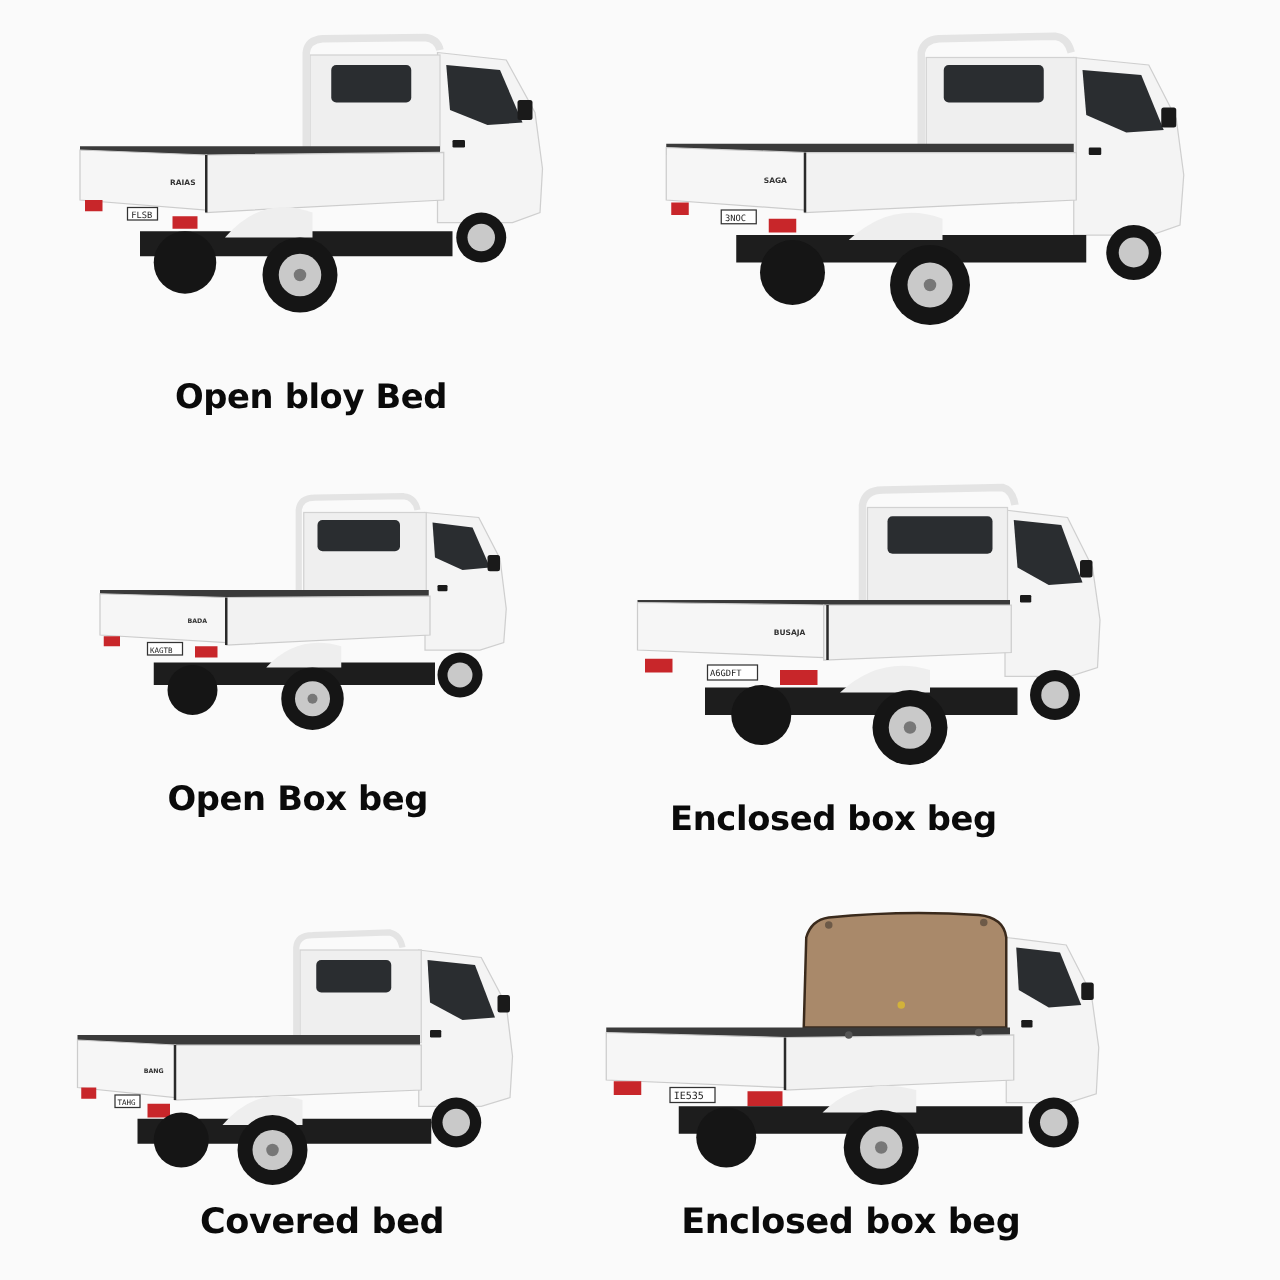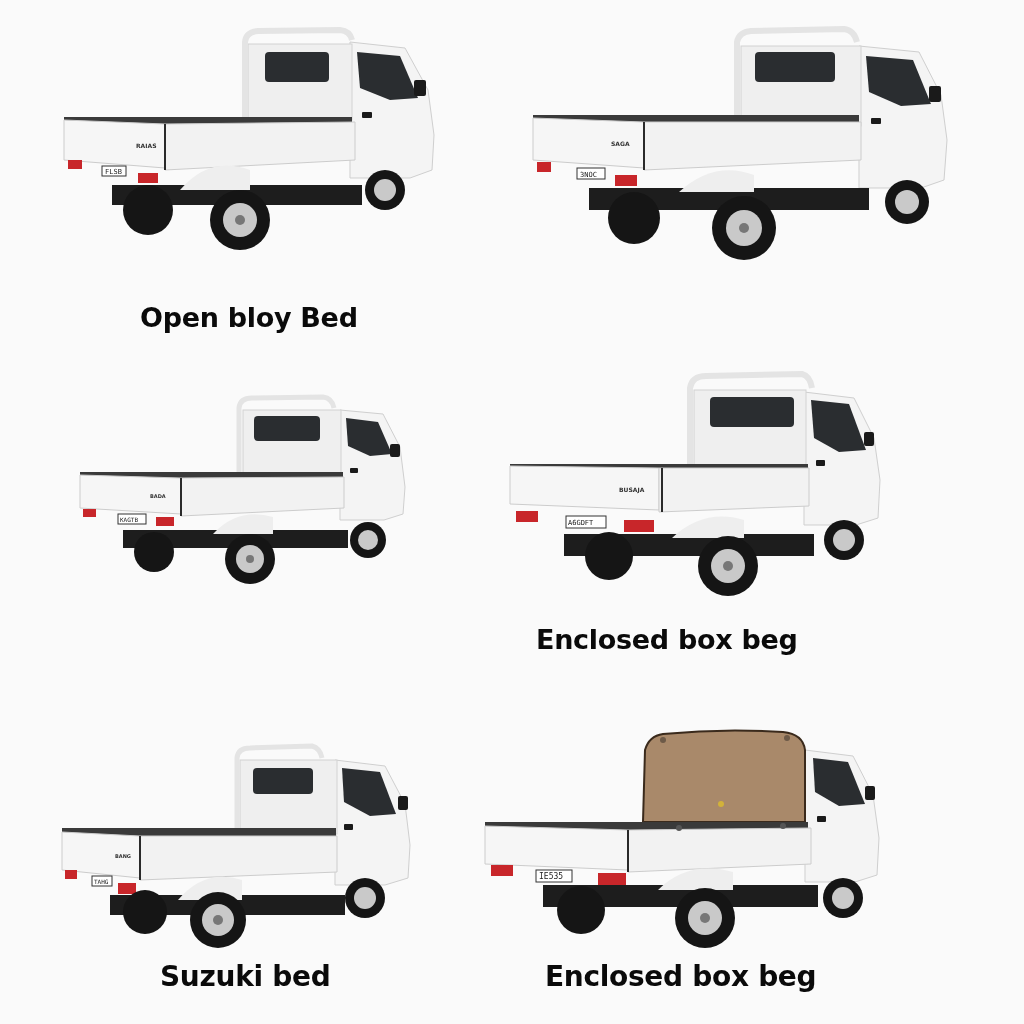--- a/index.html
+++ b/index.html
@@ -120,23 +120,24 @@
       <text x="42" y="130" font-family="DejaVu Sans Mono, monospace" font-size="6" fill="#222">KAGTB</text>
       <rect x="45" y="138" width="225" height="18" fill="#1d1d1d"></rect>
       <path d="M135 142 Q160 115 195 125 L195 142 Z" fill="#eeeeee"></path>
       <circle cx="76" cy="160" r="20" fill="#151515"></circle>
       <circle cx="172" cy="167" r="25" fill="#151515"></circle>
       <circle cx="172" cy="167" r="14" fill="#c9c9c9"></circle>
       <circle cx="172" cy="167" r="4" fill="#777"></circle>
       <circle cx="290" cy="148" r="18" fill="#151515"></circle>
       <circle cx="290" cy="148" r="10" fill="#c9c9c9"></circle>
     </svg>
-  </div>
-
-  <div class="cell" style="left:512px;top:340px;width:512px;height:340px;">
+    <div class="caption" style="left:134px;top:284px;font-size:27px;">Open Box beg</div>
+  </div>
+
+  <div class="cell" style="left:512px;top:356px;width:512px;height:340px;">
     <svg class="truck" style="left:-8px;top:30px;" width="380" height="240" viewBox="0 0 380 240">
       <path d="M300 22 L350 28 L370 68 L376 110 L374 148 L352 155 L300 155 Z" fill="#f4f4f4" stroke="#cfcfcf"></path>
       <path d="M307 30 L345 34 L362 80 L335 82 L310 68 Z" fill="#2a2d30"></path>
       <rect x="360" y="62" width="10" height="14" rx="2" fill="#1a1a1a"></rect>
       <rect x="312" y="90" width="9" height="6" rx="1" fill="#1a1a1a"></rect>
       <rect x="190" y="20" width="112" height="78" fill="#efefef" stroke="#d2d2d2"></rect>
       <rect x="206" y="27" width="84" height="30" rx="4" fill="#2a2d30"></rect>
       <path d="M186 98 L186 18 Q188 6 202 6 L298 4 Q306 6 308 18" fill="none" stroke="#e4e4e4" stroke-width="6"></path>
       <path d="M6 94 L304 94 L304 102 L6 102 Z" fill="#3a3a3a"></path>
       <path d="M6 96 L155 98 L155 140 L6 134 Z" fill="#f6f6f6" stroke="#cccccc"></path>
@@ -179,21 +180,21 @@
       <text x="34" y="144" font-family="DejaVu Sans Mono, monospace" font-size="6" fill="#222">TAHG</text>
       <rect x="50" y="155" width="235" height="20" fill="#1d1d1d"></rect>
       <path d="M118 160 Q145 128 182 140 L182 160 Z" fill="#eeeeee"></path>
       <circle cx="85" cy="172" r="22" fill="#151515"></circle>
       <circle cx="158" cy="180" r="28" fill="#151515"></circle>
       <circle cx="158" cy="180" r="16" fill="#c9c9c9"></circle>
       <circle cx="158" cy="180" r="5" fill="#777"></circle>
       <circle cx="305" cy="158" r="20" fill="#151515"></circle>
       <circle cx="305" cy="158" r="11" fill="#c9c9c9"></circle>
     </svg>
-    <div class="caption" style="left:160px;top:280px;font-size:28px;">Suzuki bed</div>
+    <div class="caption" style="left:160px;top:280px;font-size:28px;">Covered bed</div>
   </div>
 
   <div class="cell" style="left:505px;top:680px;width:512px;height:344px;">
     <svg class="truck" style="left:-22px;top:40px;" width="410" height="230" viewBox="0 0 410 230">
 
       <path d="M322 30 L370 36 L390 75 L396 118 L394 155 L372 162 L322 162 Z" fill="#f4f4f4" stroke="#cfcfcf"></path>
       <path d="M330 38 L365 42 L382 84 L356 86 L332 72 Z" fill="#2a2d30"></path>
       <rect x="382" y="66" width="10" height="14" rx="2" fill="#1a1a1a"></rect>
       <rect x="334" y="96" width="9" height="6" rx="1" fill="#1a1a1a"></rect>
 

